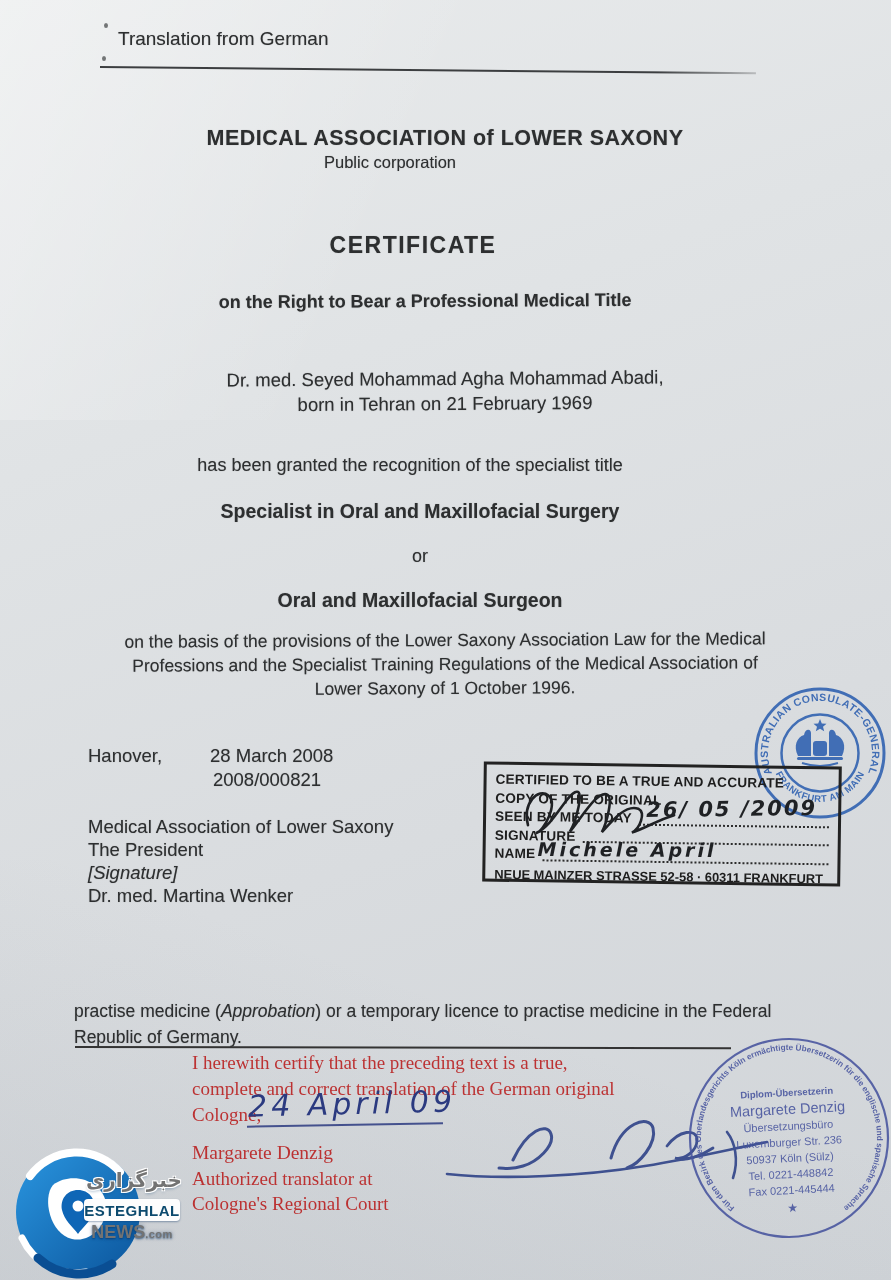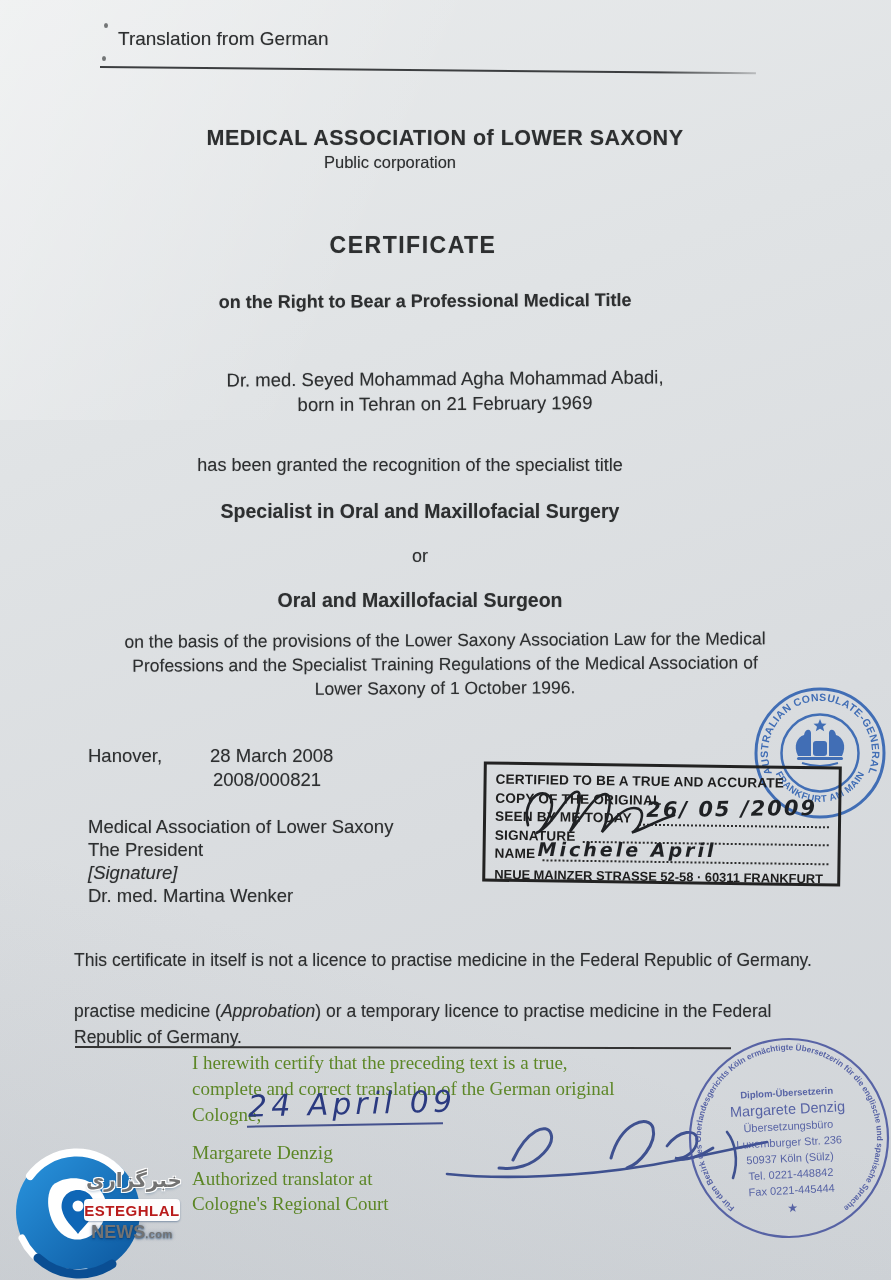--- a/index.html
+++ b/index.html
@@ -23,32 +23,32 @@
     border:3px solid #222;transform:rotate(.8deg);padding:6px 9px 4px 9px;box-sizing:border-box;
     font-size:13.6px;font-weight:600;letter-spacing:.2px;color:#1d1d1d;line-height:18.5px;}
   .certbox .row{display:flex;align-items:flex-end;white-space:nowrap;}
   .dotfill{flex:1 1 auto;border-bottom:2px dotted #2c2c2c;margin:0 0 3px 7px;min-width:20px;}
   .certbox .addr{font-size:12.9px;letter-spacing:0;margin-top:2px;}
   .hand{font-family:"DejaVu Sans",sans-serif;font-style:italic;color:#1f2124;}
   .hand-date{position:absolute;left:160px;top:32px;font-size:21px;letter-spacing:2px;transform:rotate(-1.5deg);}
   .hand-name{position:absolute;left:52px;top:74px;font-size:19px;letter-spacing:3px;transform:rotate(-.5deg);}
 
   
-  .faded{font-family:"Liberation Serif",serif;color:#4d7c0f;opacity:.88;filter:blur(.35px);}
+  .faded{font-family:"Liberation Serif",serif;color:#b91c1c;opacity:.88;filter:blur(.35px);}
   .ink-date{position:absolute;left:248px;top:1086px;font-size:30px;font-family:"DejaVu Sans",sans-serif;
     font-style:italic;color:#2b3a80;letter-spacing:4px;transform:rotate(-1.5deg);}
   .ink-underline{position:absolute;left:247px;top:1124px;width:196px;height:2px;background:#2b3a80;opacity:.85;transform:rotate(-1deg);}
 
   
   .logo-fa{position:absolute;left:86px;top:1168px;width:92px;text-align:center;font-family:"DejaVu Sans",sans-serif;
     font-weight:bold;font-size:20px;color:#737373;z-index:31;
     text-shadow:-1px -1px 0 #fff,1px -1px 0 #fff,-1px 1px 0 #fff,1px 1px 0 #fff,0 2px 3px rgba(10,60,110,.35);}
   .logo-box{position:absolute;left:84px;top:1199px;width:96px;height:22px;background:#fdfdfd;border-radius:4px;z-index:31;
     display:flex;align-items:center;justify-content:center;box-shadow:0 1px 2px rgba(10,50,100,.4);}
-  .logo-box span{font-weight:bold;font-size:15px;letter-spacing:.5px;color:#b91c1c;}
+  .logo-box span{font-weight:bold;font-size:15px;letter-spacing:.5px;color:#0c4a6e;}
   .logo-news{position:absolute;left:84px;top:1222px;width:96px;text-align:center;z-index:31;color:#737373;font-weight:bold;
     font-size:18px;text-shadow:0 1px 2px rgba(8,50,100,.65),0 0 4px rgba(8,50,100,.4);}
   .logo-news .tld{font-size:11px;font-weight:bold;letter-spacing:.5px;}
   svg text{font-family:"Liberation Sans",sans-serif;}
 </style>
 </head>
 <body>
 
 <div class="shade1"></div>
 <div class="shade2"></div>
@@ -128,21 +128,21 @@
   <div class="addr">NEUE MAINZER STRASSE 52-58 · 60311 FRANKFURT</div>
 
   <svg width="190" height="70" viewBox="0 0 190 70" style="position:absolute;left:28px;top:8px;" xmlns="http://www.w3.org/2000/svg">
     <path d="M14 52 C8 30 24 14 34 22 C44 30 30 58 22 60 C40 52 52 20 62 18 C70 16 62 48 56 58 C70 40 82 18 92 20 C100 22 92 50 88 58 C100 44 112 30 124 34 C132 38 126 54 118 58 C130 54 146 44 160 40" stroke="#1f2124" stroke-width="2.6" fill="none" stroke-linecap="round"></path>
   </svg>
   <div class="hand hand-date">26/ 05 /2009</div>
   <div class="hand hand-name">Michele April</div>
 </div>
 
 <div class="txt" style="left:74px;top:948px;font-size:17.5px;line-height:25.5px;width:770px;">
-  <span>This certificate in itself is not a licence to practise medicine in the Federal Republic of Germany.</span><br>
+  <br>
   <br>
   <span>practise medicine (</span><span style="font-style:italic;">Approbation</span><span>) or a temporary licence to practise medicine in the Federal</span><br>
   <span>Republic of Germany.</span>
 </div>
 
 <div class="rule" style="left:75px;top:1046px;width:656px;transform:rotate(.1deg);background:#333;"></div>
 
 <div class="faded" style="position:absolute;left:192px;top:1052px;font-size:19px;">I herewith certify that the preceding text is a true,</div>
 <div class="faded" style="position:absolute;left:192px;top:1078px;font-size:19px;">complete and correct translation of the German original</div>
 <div class="faded" style="position:absolute;left:192px;top:1104px;font-size:19px;">Cologne,</div>

